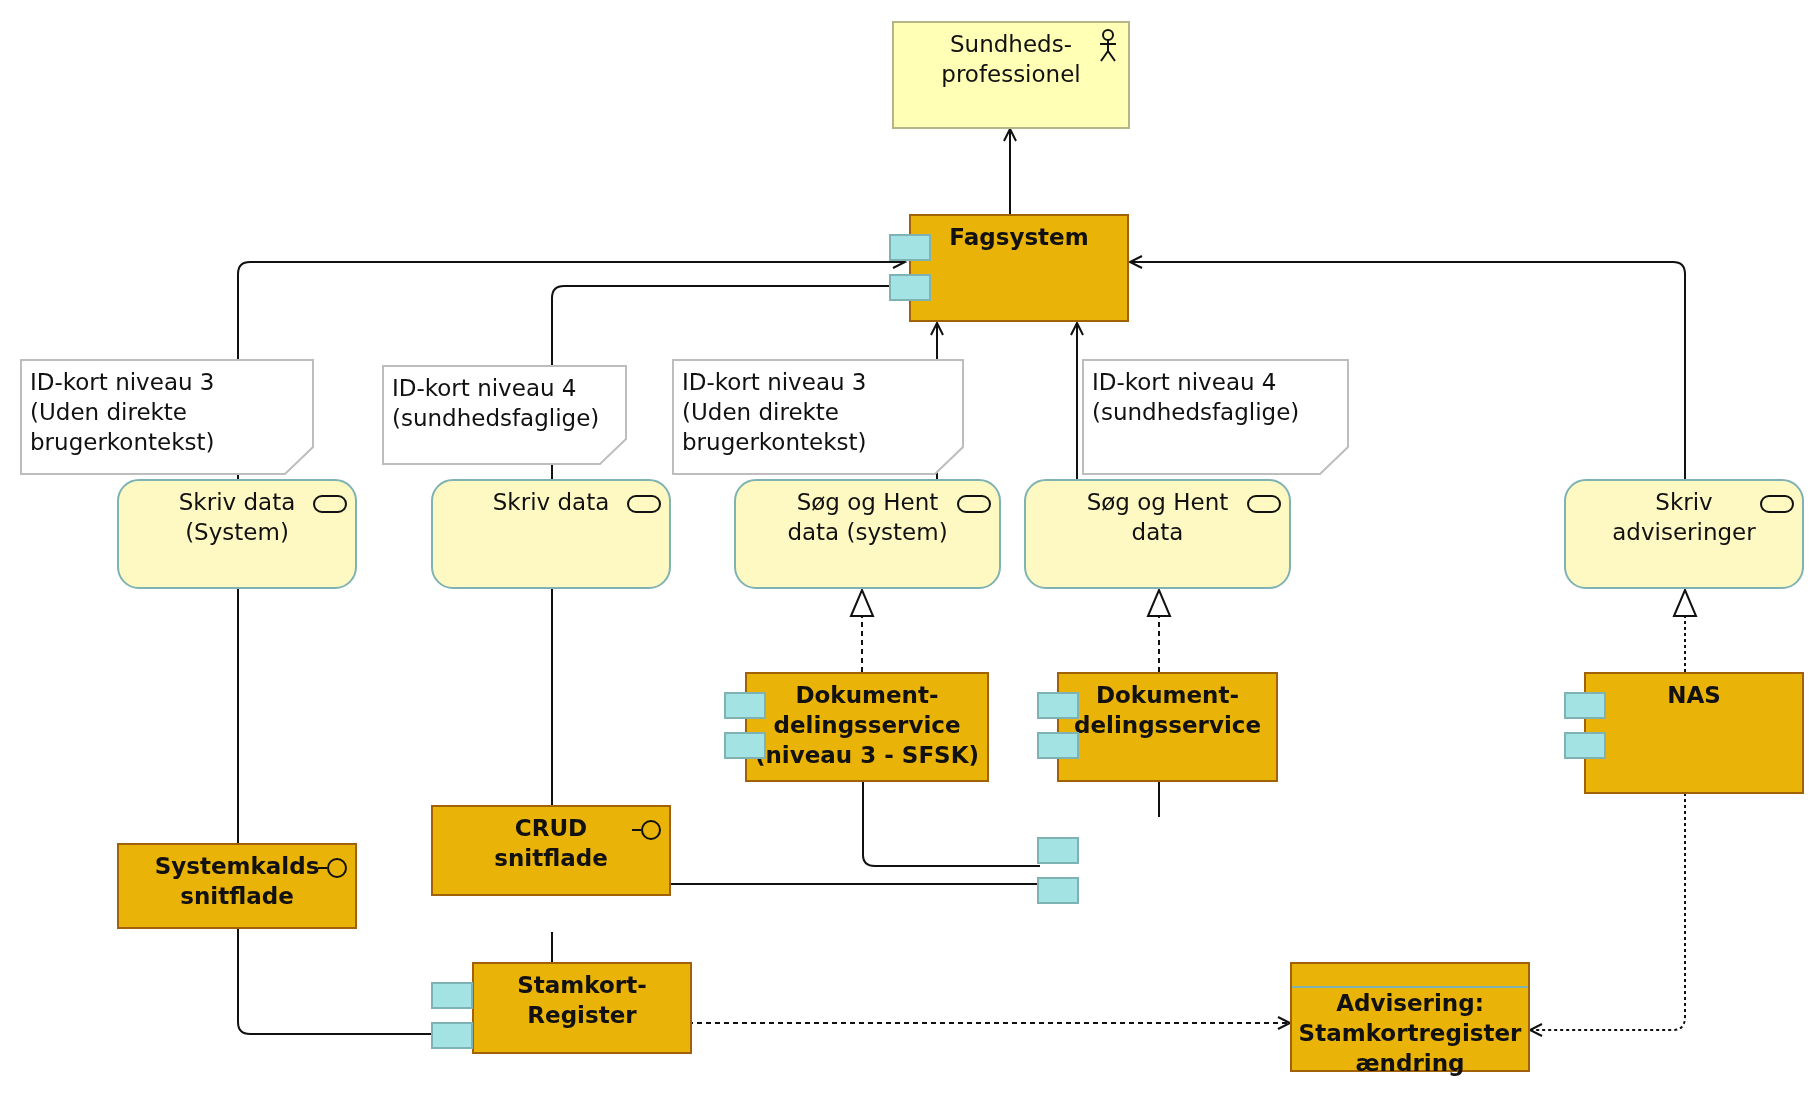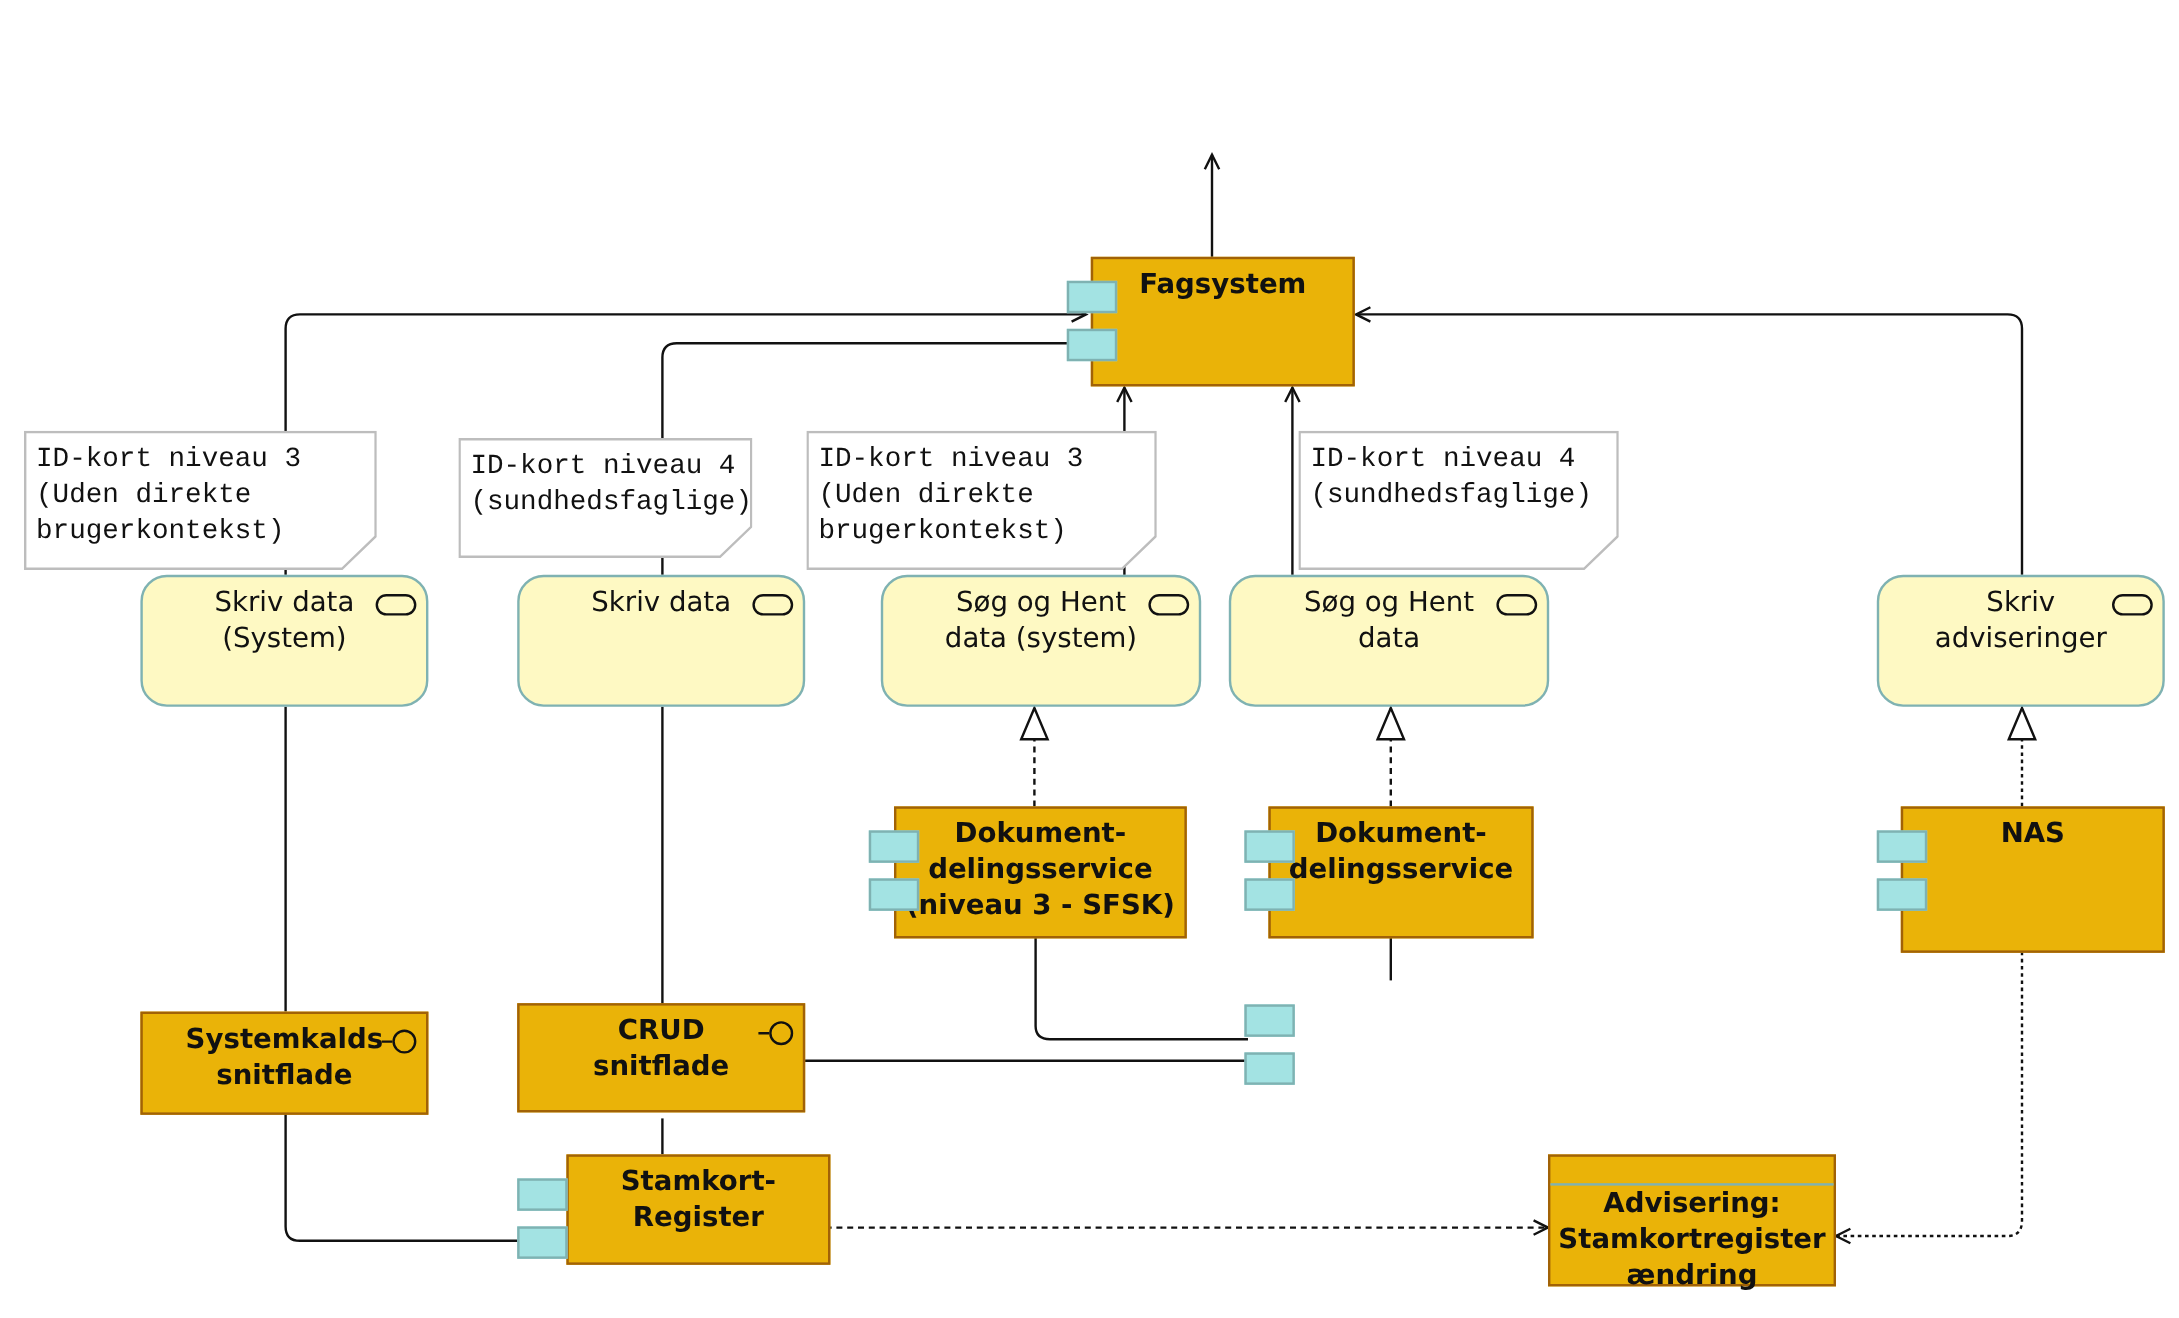--- a/index.html
+++ b/index.html
@@ -5,21 +5,21 @@
   html, body { margin:0; padding:0; background:#ffffff; }
   body { width:1816px; height:1098px; position:relative; overflow:hidden;
          font-family: "DejaVu Sans", "Liberation Sans", sans-serif; }
   #canvas { position:absolute; left:0; top:0; width:1816px; height:1098px; }
   .node { position:absolute; box-sizing:border-box; text-align:center; color:#111;
           font-size:23px; line-height:30px; padding-top:6px; }
   .actor { background:#ffffb5; border:2px solid #b5b58a; }
   .app { background:#eab308; border:2px solid #a16207;font-weight:bold; }
   .svc { background:#fef9c3; border:2px solid #7fb2b2; border-radius:22px; }
   .note { position:absolute; box-sizing:border-box; font-size:23px; line-height:30px;
-          color:#111; padding:8px 10px; text-align:left;font-family:Liberation Mono, monospace; }
+          color:#111; padding:8px 10px; text-align:left; }
   .lbl { display:block; white-space:pre-line; }
   .tab { position:absolute; width:40px; height:25px; background:#a3e3e3;
          border:2px solid #7fb2b2; box-sizing:border-box; }
   .svc-icon { position:absolute; width:34px; height:18px; border:2px solid #111;
               border-radius:10px; box-sizing:border-box; top:14px; right:8px; }
   .actor-icon { position:absolute; right:10px; top:6px; }
   .iface-icon { position:absolute; top:12px; right:6px; }
   .ev-head { position:absolute; left:0; right:0; top:0; height:22px; border-bottom:2px solid #7fb2b2; }
 </style>
 </head>
@@ -58,20 +58,28 @@
     <path d="M238,928 L238,1022 Q238,1034 250,1034 L452,1034" stroke="#111" stroke-width="2" fill="none"></path>
     <path d="M552,932 L552,962" stroke="#111" stroke-width="2" fill="none"></path>
     <path d="M670,884 L1040,884" stroke="#111" stroke-width="2" fill="none"></path>
     <path d="M863,781 L863,855 Q863,866 875,866 L1040,866" stroke="#111" stroke-width="2" fill="none"></path>
     <path d="M1159,781 L1159,817" stroke="#111" stroke-width="2" fill="none"></path>
 
     <path d="M670,1023 L1290,1023" stroke="#111" stroke-width="2" stroke-dasharray="5,4" fill="none" marker-end="url(#openArrow)"></path>
     <path d="M1685,781 L1685,1017 Q1685,1030 1673,1030 L1530,1030" stroke="#111" stroke-width="2" stroke-dasharray="3,3" fill="none" marker-end="url(#openArrow)"></path>
   </svg>
 
+  <div class="node actor" style="left:892px;top:21px;width:238px;height:108px;">
+    <span class="lbl">Sundheds-
+professionel</span>
+    <svg class="actor-icon" width="20" height="34" viewBox="0 0 20 34">
+      <circle cx="10" cy="6" r="5" fill="none" stroke="#111" stroke-width="2"></circle>
+      <path d="M10,11 L10,22 M2,15 L18,15 M10,22 L3,32 M10,22 L17,32" stroke="#111" stroke-width="2" fill="none"></path>
+    </svg>
+  </div>
 
   <div class="node app" style="left:909px;top:214px;width:220px;height:108px;">
     <span class="lbl">Fagsystem</span>
   </div>
   <div class="tab" style="left:889px;top:234px;width:42px;height:27px;"></div>
   <div class="tab" style="left:889px;top:274px;width:42px;height:27px;"></div>
 
   <svg style="position:absolute;left:20px;top:359px;" width="294" height="116">
       <path d="M1,1 L293,1 L293,88 L265,115 L1,115 Z" fill="#fff" stroke="#bdbdbd" stroke-width="2"></path>
     </svg>
@@ -156,21 +164,21 @@
   <div class="tab" style="left:1037px;top:877px;width:42px;height:27px;"></div>
 
   <div class="node app" style="left:117px;top:843px;width:240px;height:86px;">
     <span class="lbl">Systemkalds
 snitflade</span>
     <svg class="iface-icon" width="32" height="22" viewBox="0 0 32 22">
         <path d="M1,11 L10,11" stroke="#111" stroke-width="2"></path>
         <circle cx="20" cy="11" r="9" fill="none" stroke="#111" stroke-width="2"></circle>
       </svg>
   </div>
-  <div class="node app" style="left:431px;top:836px;width:240px;height:91px;">
+  <div class="node app" style="left:431px;top:805px;width:240px;height:91px;">
     <span class="lbl">CRUD
 snitflade</span>
     <svg class="iface-icon" width="32" height="22" viewBox="0 0 32 22">
         <path d="M1,11 L10,11" stroke="#111" stroke-width="2"></path>
         <circle cx="20" cy="11" r="9" fill="none" stroke="#111" stroke-width="2"></circle>
       </svg>
   </div>
 
   <div class="node app" style="left:472px;top:962px;width:220px;height:92px;text-align:center;">
     <span class="lbl">Stamkort-

